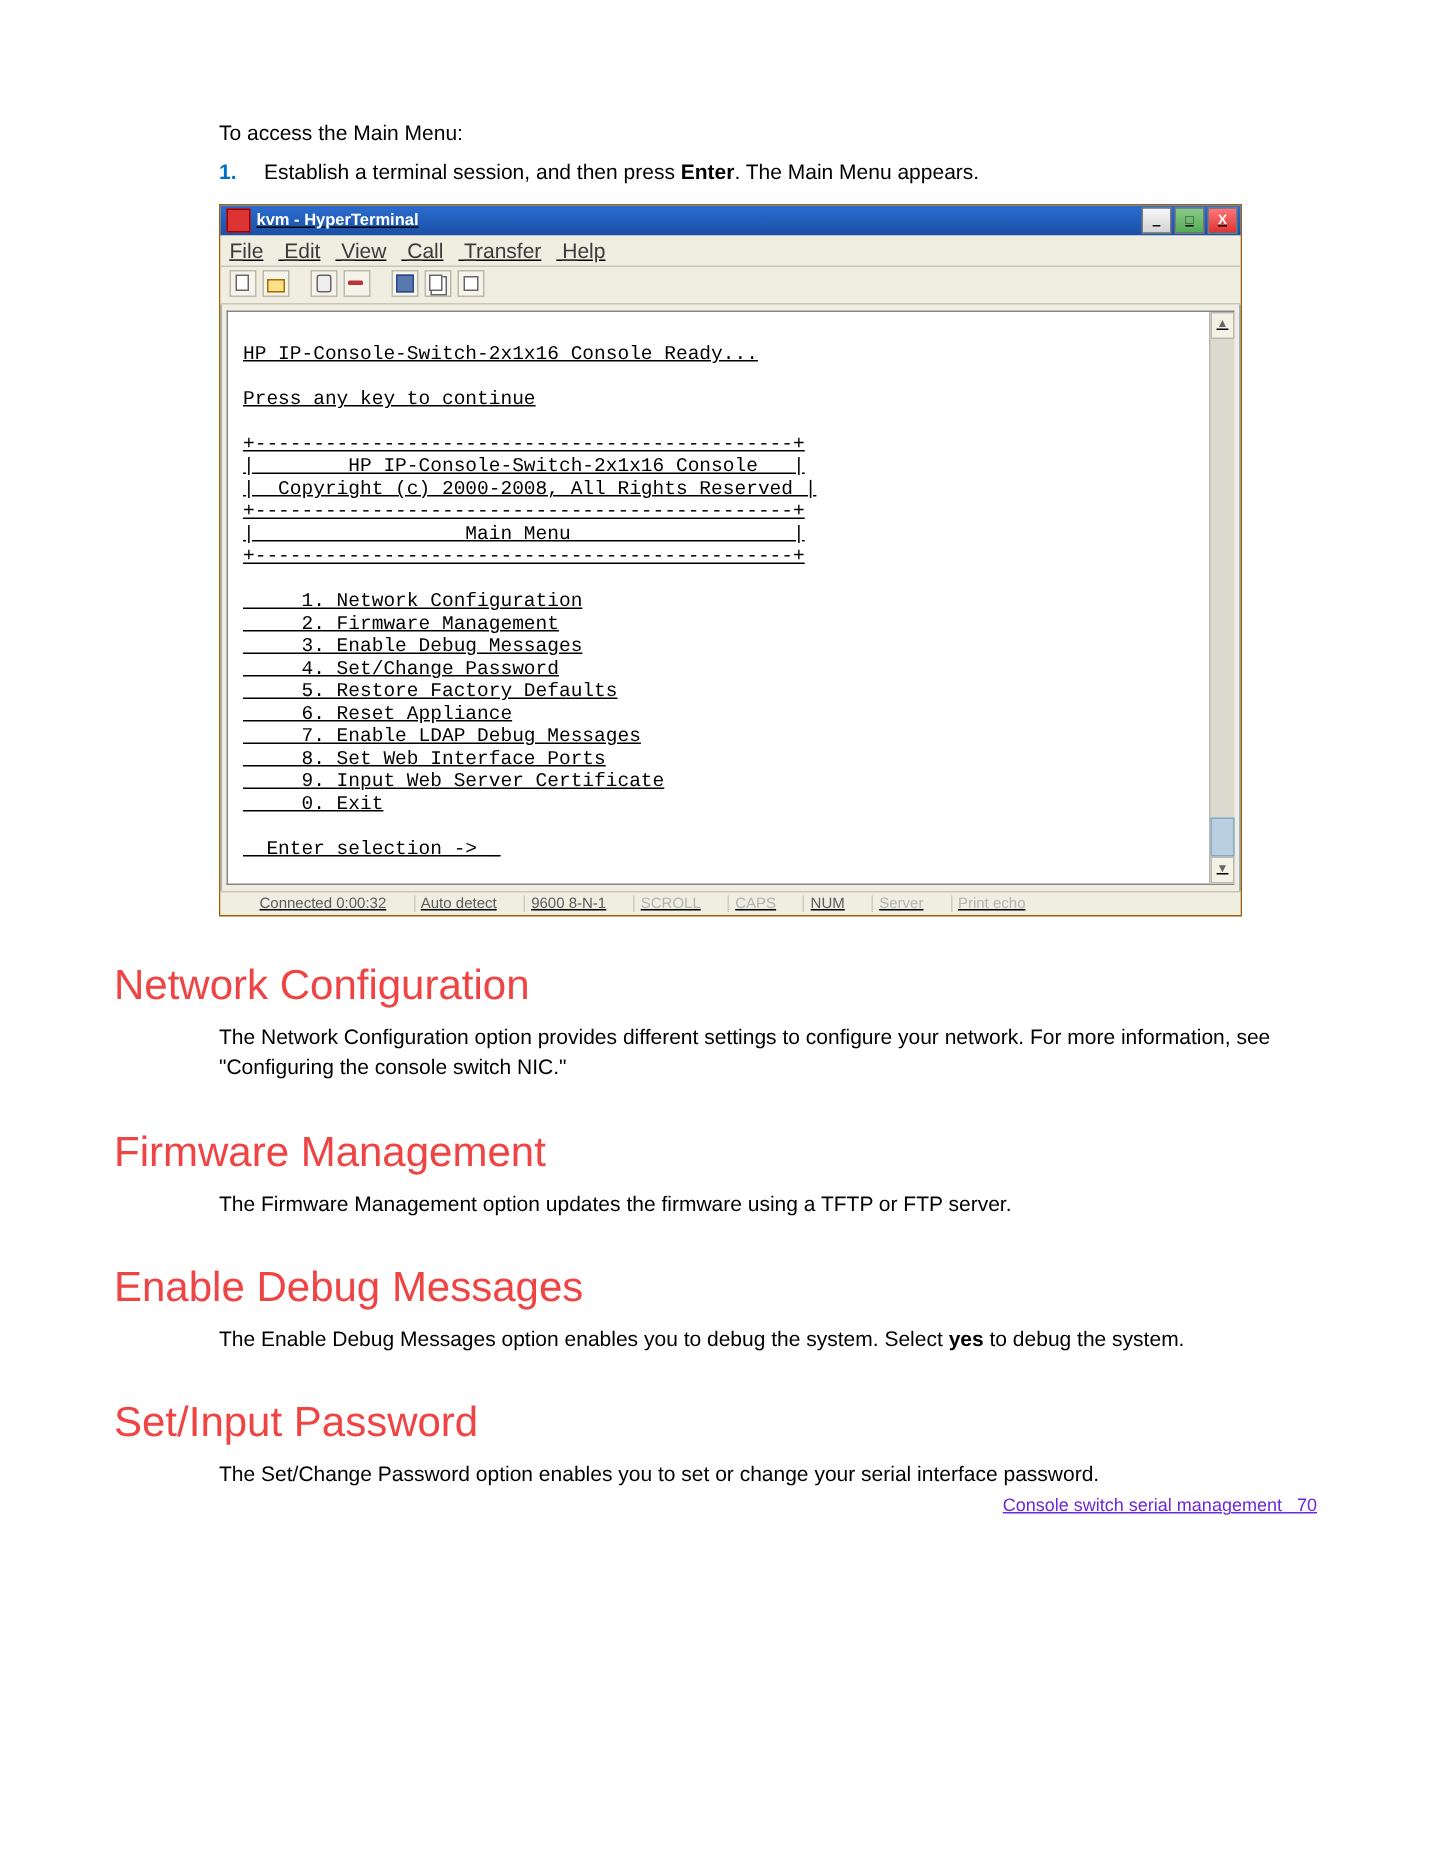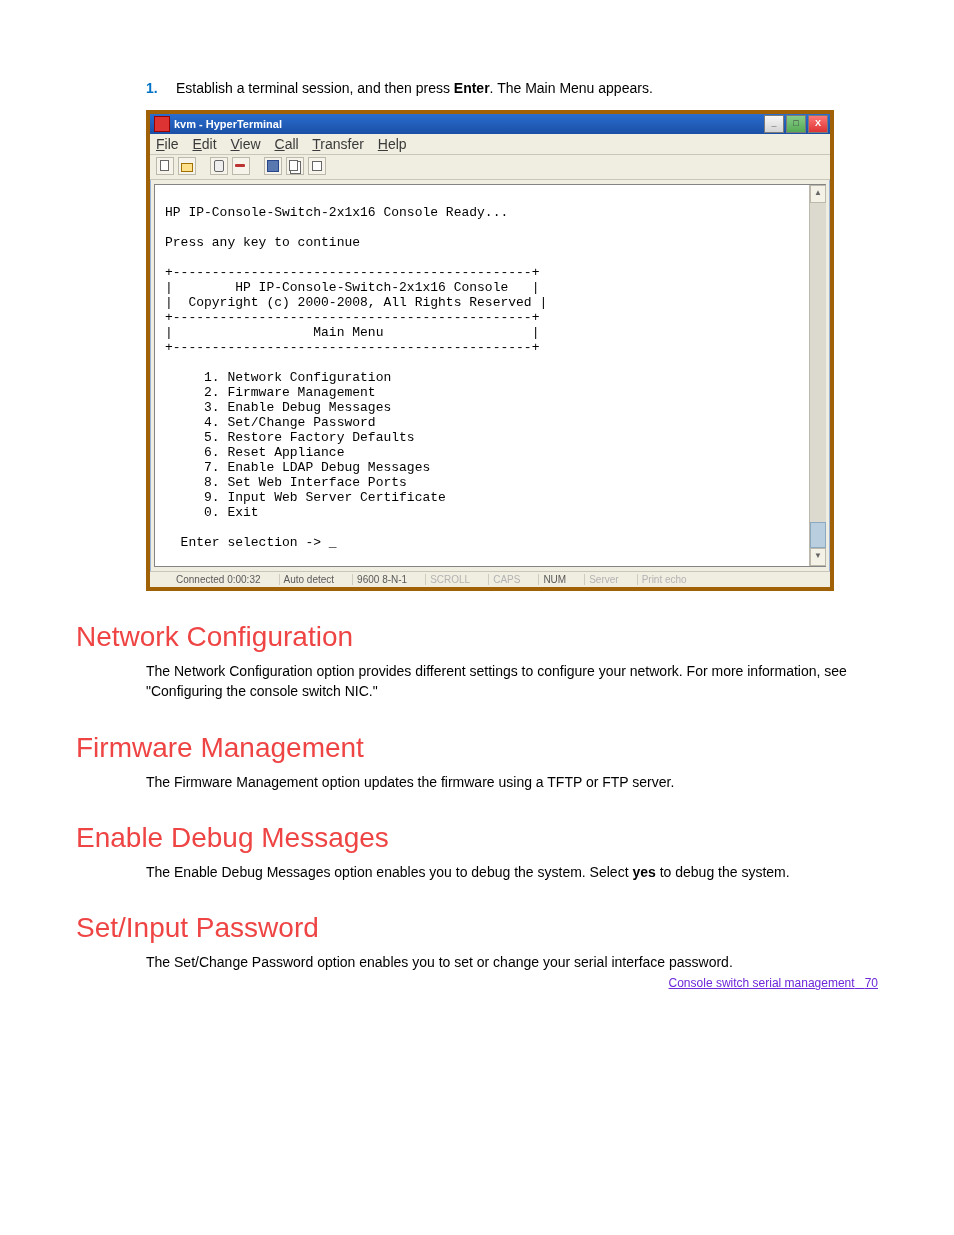--- a/index.html
+++ b/index.html
@@ -34,26 +34,27 @@
   }
   .step-text {
     flex: 1;
   }
   .bold { font-weight: bold; }
 
   
   .ht-window {
     margin: 0 0 20px 70px;
     width: 680px;
-    border: 4px solid #a16207;
+    border: 1px solid #a16207;
     box-shadow: 0 0 0 1px #99b3da inset;
     font-family: Tahoma, Arial, sans-serif;
     font-size: 11px;
     color: #000;
     background: #f0ede1;
+    text-decoration: underline;
   }
   .ht-title {
     display: flex;
     align-items: center;
     height: 20px;
     background: linear-gradient(to bottom,#2a6dd0,#1a4fa5);
     color: #fff;
     font-weight: bold;
     padding: 0 2px 0 4px;
   }
@@ -171,20 +172,21 @@
     font-size:12px;
     color:#6d28d9;
     text-decoration:underline;
   }
 </style>
 </head>
 <body>
 
 <div class="page">
 
+  <div class="intro">To access the Main Menu:</div>
 
   <div class="step">
     <div class="step-num">1.</div>
     <div class="step-text">
       <span>Establish a terminal session, and then press </span><span class="bold">Enter</span><span>. The Main Menu appears.</span>
     </div>
   </div>
 
   <div class="ht-window">
     <div class="ht-title">

